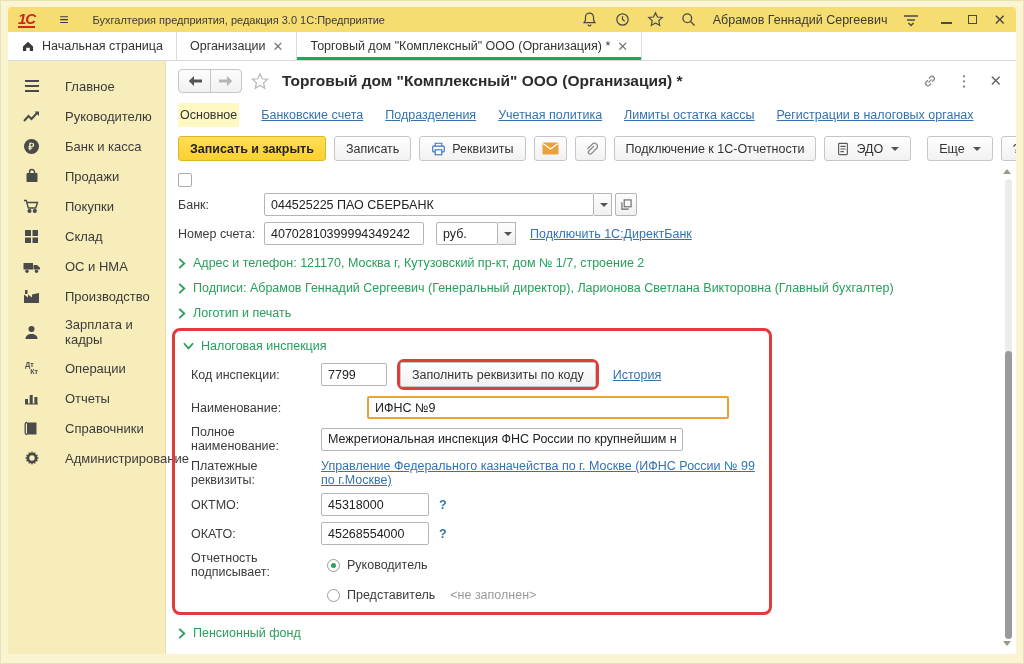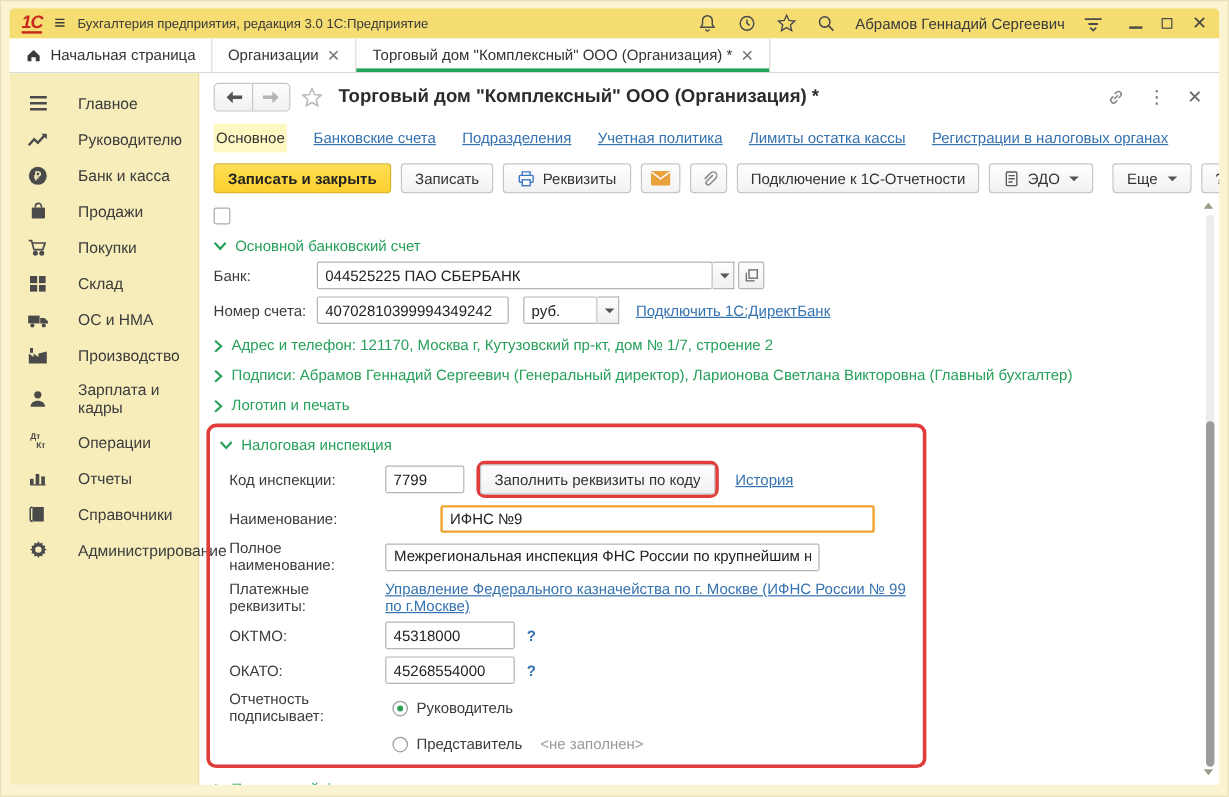--- a/index.html
+++ b/index.html
@@ -1,21 +1,21 @@
 <!DOCTYPE html>
 <html><head>
 <meta charset="utf-8">
 <style>
   * { margin:0; padding:0; box-sizing:border-box; }
   html,body { width:1024px; height:664px; font-family:"Liberation Sans", sans-serif; background:#ffffff; }
   .frame { position:absolute; inset:0; background:#fbf4d3; border:1px solid #e8e0b8; }
 
   
   .titlebar { position:absolute; top:6px; left:7px; right:7px; height:25px; background:#f5dd72;
-    border-radius:4px 4px 0 0; display:flex; align-items:center; padding:0 10px; gap:10px; }
+    border-radius:4px 4px 0 0; display:flex; align-items:center; padding:0 10px; gap:24px; }
   .logo1c { color:#c8281e; font-weight:bold; font-style:italic; font-size:15px; letter-spacing:-1px;
     border-bottom:2px solid #c8281e; line-height:14px; }
   .burger { font-size:16px; color:#3a3a3a; line-height:1; }
   .app-title { font-size:11px; color:#3a3a3a; }
   .tb-right { margin-left:auto; display:flex; align-items:center; gap:16px; }
   .tb-ic svg { display:block; }
   .username { font-size:12.5px; color:#3a3a3a; }
   .winctl { display:flex; align-items:center; gap:16px; margin-left:6px; }
   .minim { width:11px; border-bottom:2px solid #4a4a4a; height:8px; }
   .maxim { width:9px; height:9px; border:1.5px solid #4a4a4a; }
@@ -368,26 +368,20 @@
           <span>Еще</span>
             <span class="caret"></span>
         </button>
         <button class="btn">?</button>
       </div>
 
       <div class="chkrow">
         <span class="checkbox"></span>
       </div>
 
-      <div class="sect">
-        <svg width="11" height="8" viewBox="0 0 12 8" fill="none" stroke="#26a05a" stroke-width="2">
-            <polyline points="1,1 6,6.5 11,1"></polyline>
-          </svg>
-        <span>Основной банковский счет</span>
-      </div>
       <div class="frow">
         <label class="lbla">Банк:</label>
         <input class="txt" style="width: 330px;" value="044525225 ПАО СБЕРБАНК">
         <span class="combo-btn">
             <span class="caret"></span>
           </span>
         <span class="openbtn">
           <svg width="11" height="11" viewBox="0 0 12 12" fill="none" stroke="#666" stroke-width="1.2">
               <rect x="3.5" y="1" width="7.5" height="7.5"></rect>
               <path d="M1 3.5v7.5h7.5"></path>

